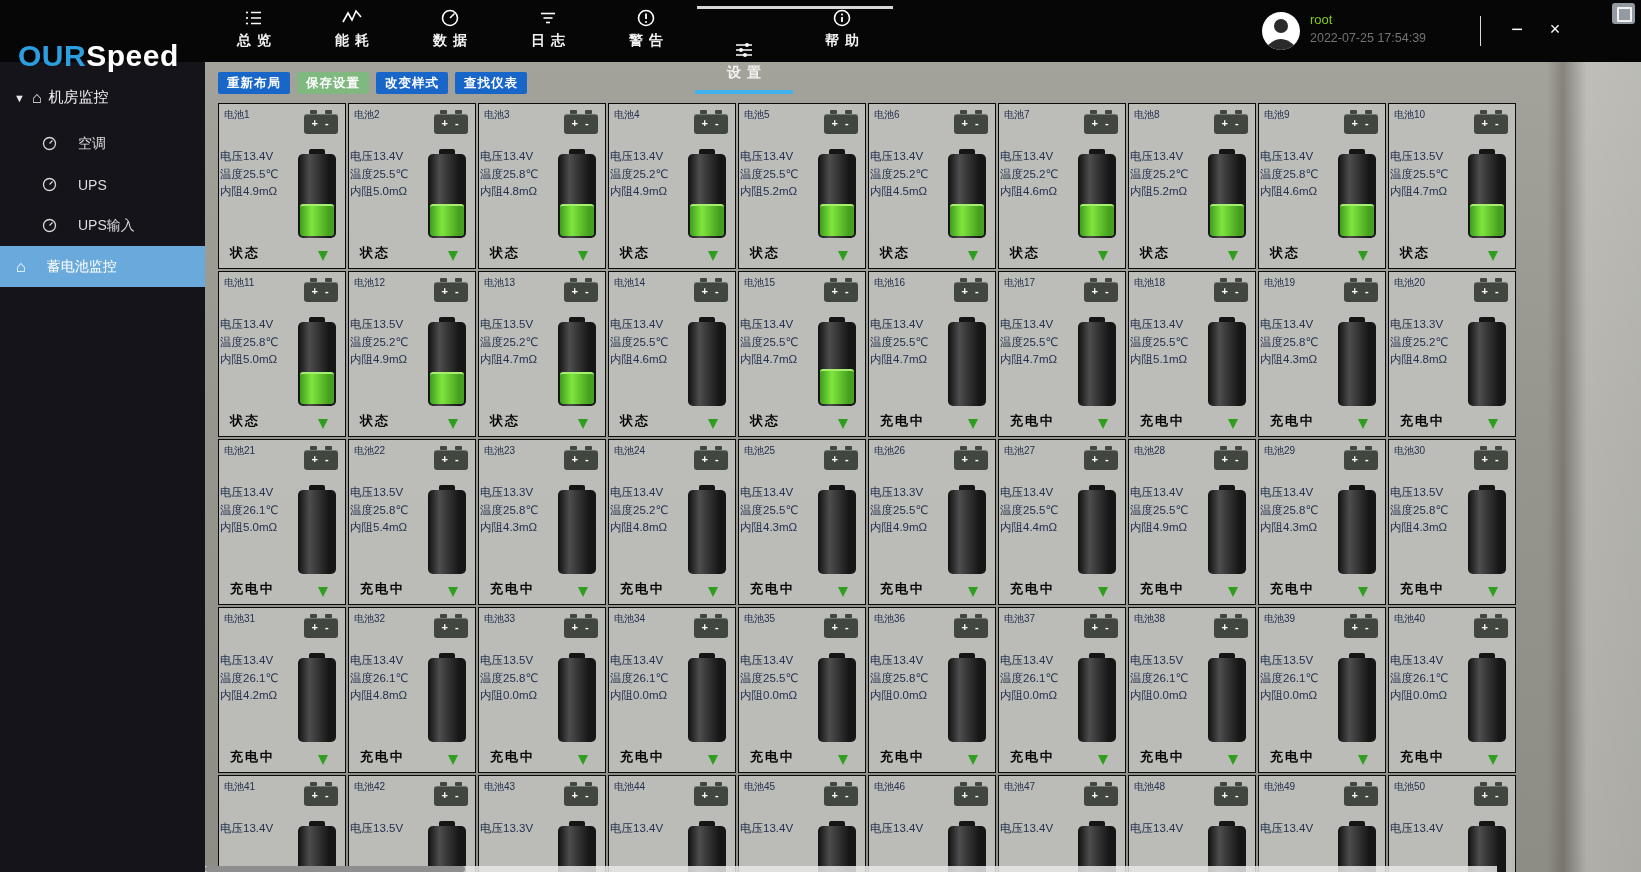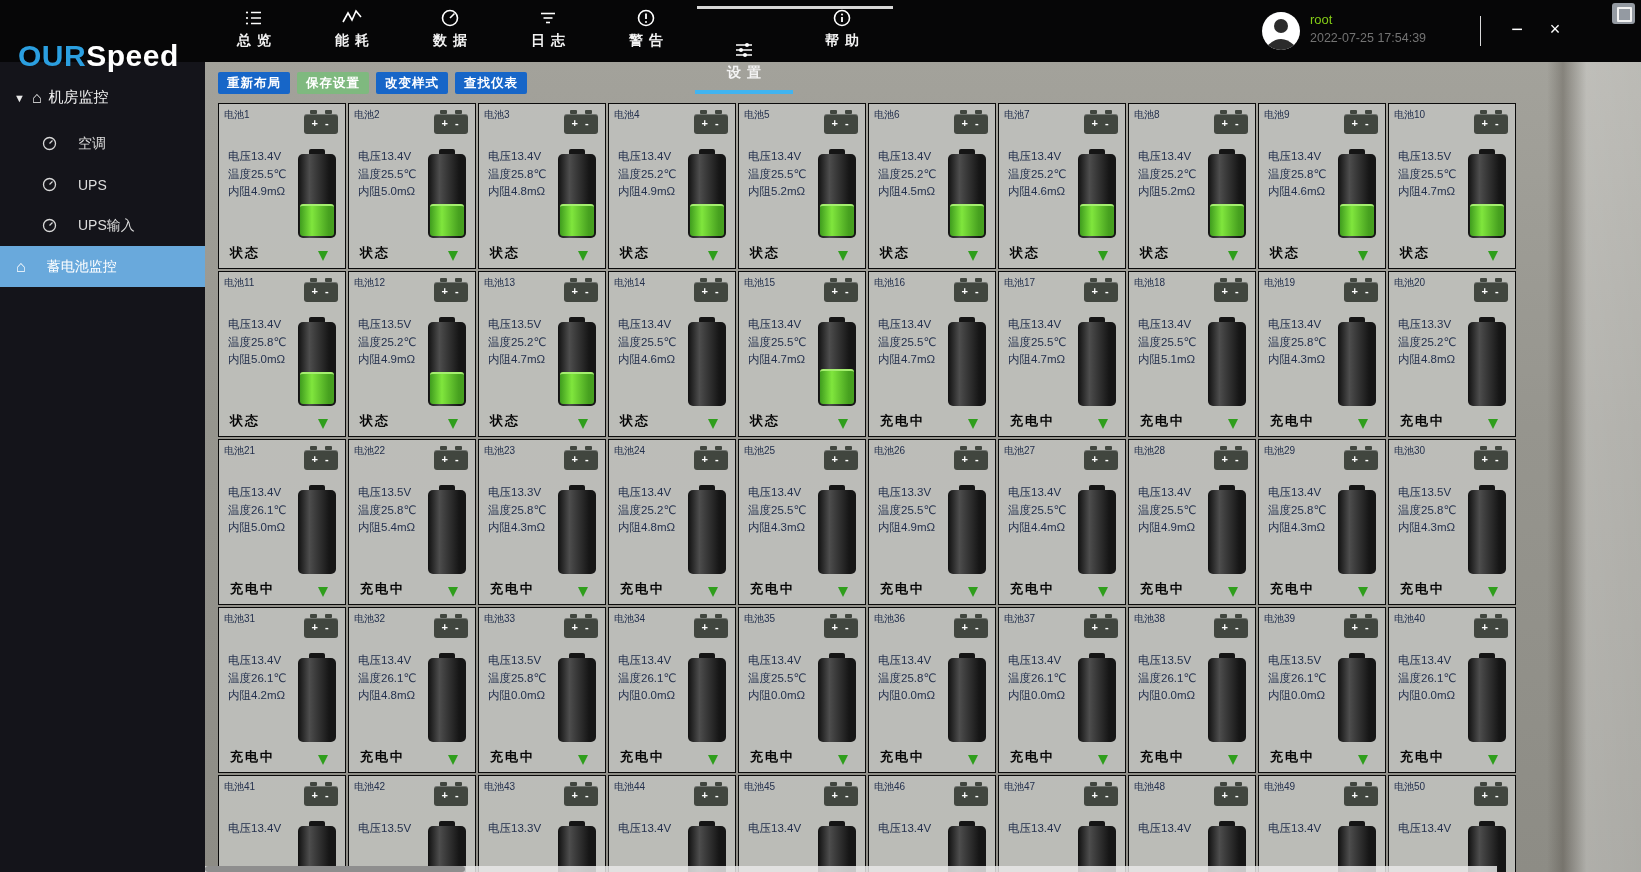--- a/index.html
+++ b/index.html
@@ -50,21 +50,21 @@
   .btn{height:22px;line-height:22px;padding:0 9px;min-width:54px;text-align:center;color:#ffffff;font-size:12.5px;font-weight:bold;border-radius:2px;cursor:pointer;letter-spacing:1px;}
   .btn-blue{background:#1766c8;}
   .btn-green{background:#7fb97f;}
 
   .grid{position:absolute;left:13px;top:41px;display:grid;grid-template-columns:repeat(10,128px);grid-auto-rows:166px;gap:2px;}
   .card{position:relative;background:rgba(190,192,187,.93);border:1px solid #0a0a0a;box-sizing:border-box;overflow:hidden;cursor:pointer;}
   .card-title{position:absolute;top:4px;left:5px;font-size:10px;color:#23304d;}
   .mini-batt{position:absolute;top:10px;right:7px;width:34px;height:20px;background:#41463f;border-radius:3px;color:#fff;font-size:11px;font-weight:bold;text-align:center;line-height:19px;letter-spacing:2px;box-shadow:inset 0 1px 0 rgba(255,255,255,.25);}
   .mini-batt::before{content:"";position:absolute;top:-4px;left:6px;width:7px;height:4px;background:#41463f;border-radius:1px;}
   .mini-batt::after{content:"";position:absolute;top:-4px;right:6px;width:7px;height:4px;background:#41463f;border-radius:1px;}
-  .vals{position:absolute;top:44px;left:9px;}
+  .vals{position:absolute;top:44px;left:1px;}
   .val{font-size:11.5px;line-height:17.5px;color:#23304d;white-space:nowrap;}
   .batt-graphic{position:absolute;top:50px;right:9px;width:38px;height:84px;border-radius:5px;
     background:linear-gradient(90deg,#101010,#4d4d4d 30%,#161616 82%);}
   .batt-graphic::before{content:"";position:absolute;top:-5px;left:50%;margin-left:-8px;width:16px;height:5px;background:#151515;border-radius:2px 2px 0 0;}
   .batt-fill{position:absolute;left:2px;right:2px;bottom:2px;border-radius:3px;box-sizing:border-box;border-top:2px solid #a4ef6e;
     background:linear-gradient(90deg,#3f9d1e,#80e63d 35%,#46a01f 85%);}
   .card-status{position:absolute;bottom:6px;left:5px;font-size:13px;font-weight:bold;color:#060606;letter-spacing:2px;margin-left:6px;}
   .charge-arrow{position:absolute;bottom:7px;right:17px;width:0;height:0;border-left:5px solid transparent;border-right:5px solid transparent;border-top:10px solid #2f9e1c;}
 
   .chev{position:absolute;top:618px;right:58px;width:22px;height:22px;border-radius:50%;background:#1f7fd4;color:#ffffff;text-align:center;line-height:19px;font-size:15px;font-weight:bold;cursor:pointer;box-shadow:0 0 4px rgba(0,0,0,.4);}

